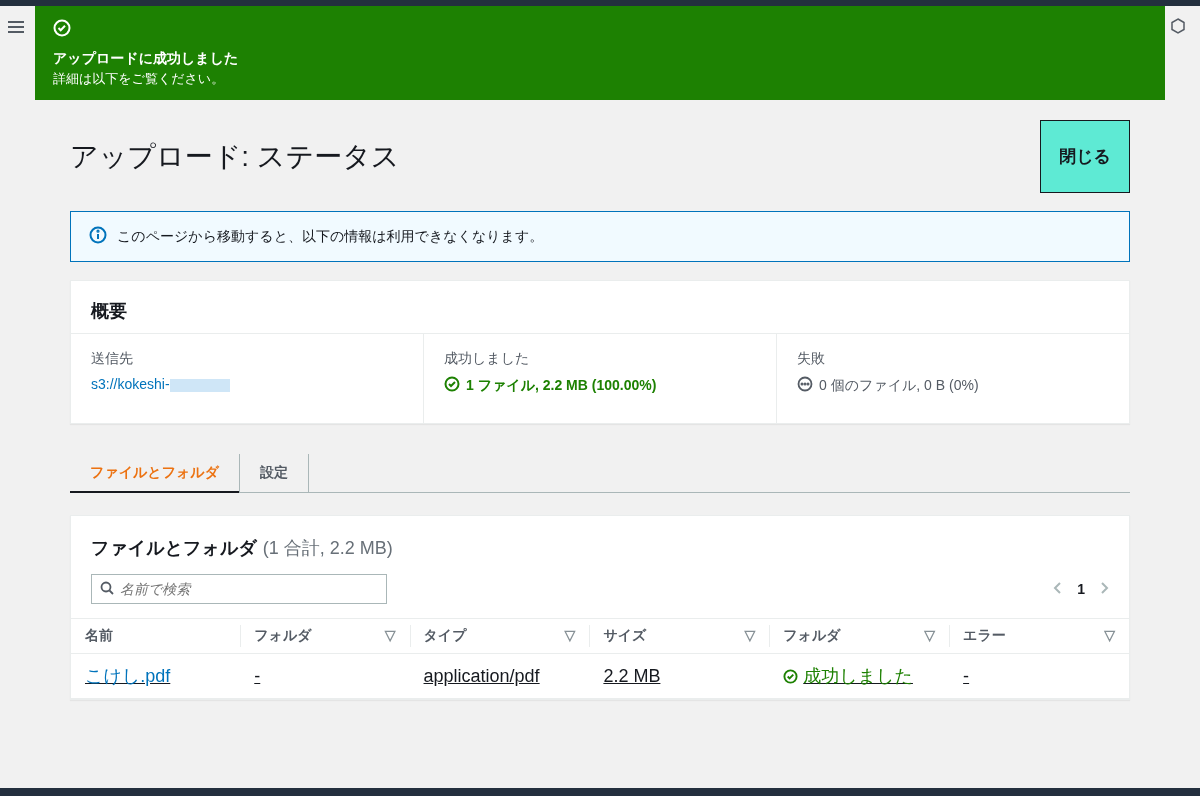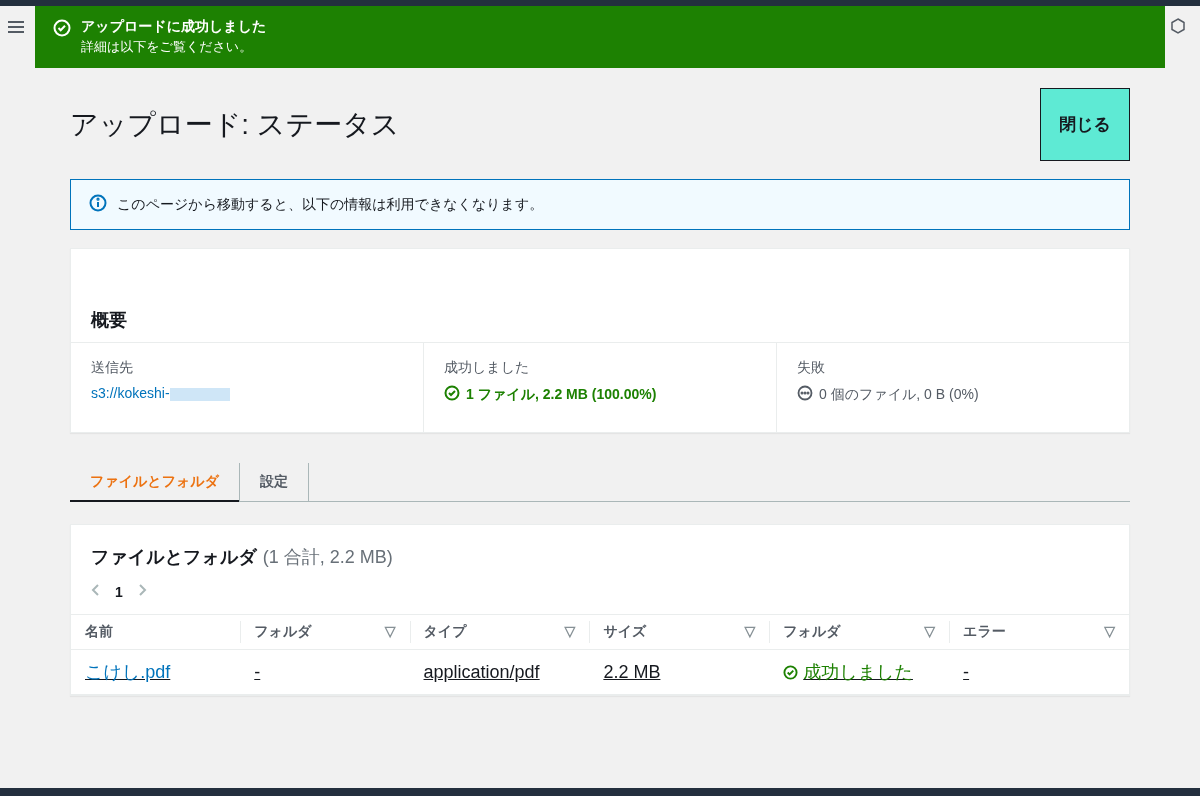--- a/index.html
+++ b/index.html
@@ -32,20 +32,21 @@
 }
 .content-wrap {
   margin: 0 35px;
 }
 .flash-success {
   background: #1d8102;
   padding: 12px 18px;
   display: flex;
   align-items: flex-start;
   gap: 10px;
+  flex-direction: column;
 }
 .flash-success .icon { flex-shrink: 0; margin-top: 1px; }
 .flash-success .title { font-weight: 700; color: #fff; }
 .flash-success .sub { color: #fff; font-size: 13px; margin-top: 2px; }
 .page {
   padding: 20px 35px 40px;
 }
 .page-header {
   display: flex;
   justify-content: space-between;
@@ -79,21 +80,20 @@
 .panel {
   background: #fff;
   border: 1px solid #eaeded;
   box-shadow: 0 1px 1px rgba(0,0,0,0.05);
   margin-bottom: 30px;
 }
 .panel-header {
   padding: 18px 20px 10px;
   font-size: 18px;
   font-weight: 700;
-  margin-top: 41px;
 }
 .summary-grid {
   display: flex;
   border-top: 1px solid #eaeded;
 }
 .summary-cell {
   flex: 1;
   padding: 16px 20px 28px;
   border-right: 1px solid #eaeded;
 }
@@ -333,20 +333,29 @@
       <div class="tab active">ファイルとフォルダ</div>
       <div class="tab">設定</div>
     </div>
 
     <div class="panel">
       <div class="table-panel-header">
         <span class="table-title">ファイルとフォルダ</span>
         <span class="table-count">(1 合計, 2.2 MB)</span>
       </div>
       <div class="toolbar">
+        <div class="search-wrap">
+          <span>
+            <svg width="14" height="14" viewBox="0 0 14 14" fill="none" stroke="#545b64" stroke-width="1.8">
+              <circle cx="6" cy="6" r="4.5"></circle>
+              <line x1="9.5" y1="9.5" x2="13" y2="13"></line>
+            </svg>
+          </span>
+          <input type="text" placeholder="名前で検索" style="">
+        </div>
         <div class="pager">
           <span class="arrow">
             <svg width="10" height="14" viewBox="0 0 10 14" fill="none" stroke="#aab7b8" stroke-width="2">
                 <path d="M7 2 L2 7 L7 12"></path>
               </svg>
           </span>
           <span class="num">1</span>
           <span class="arrow">
             <svg width="10" height="14" viewBox="0 0 10 14" fill="none" stroke="#aab7b8" stroke-width="2">
                 <path d="M3 2 L8 7 L3 12"></path>

